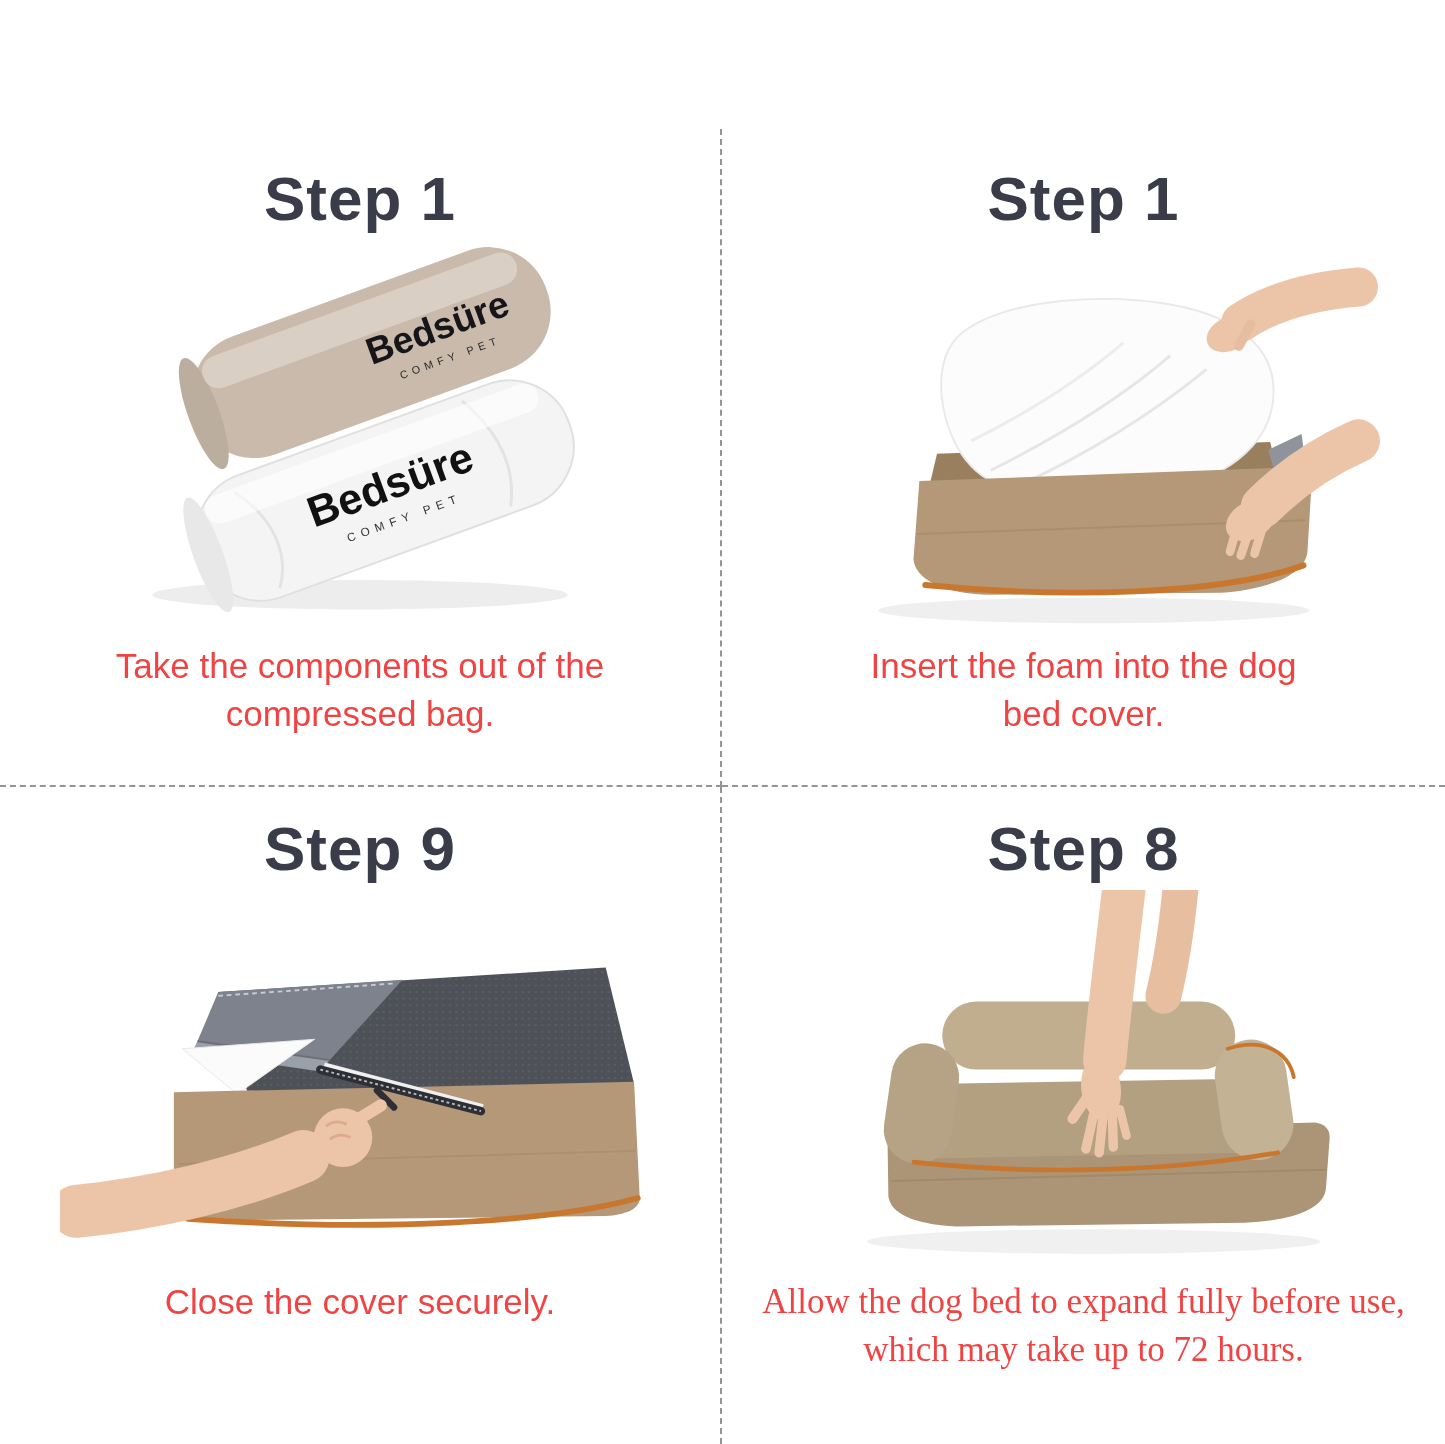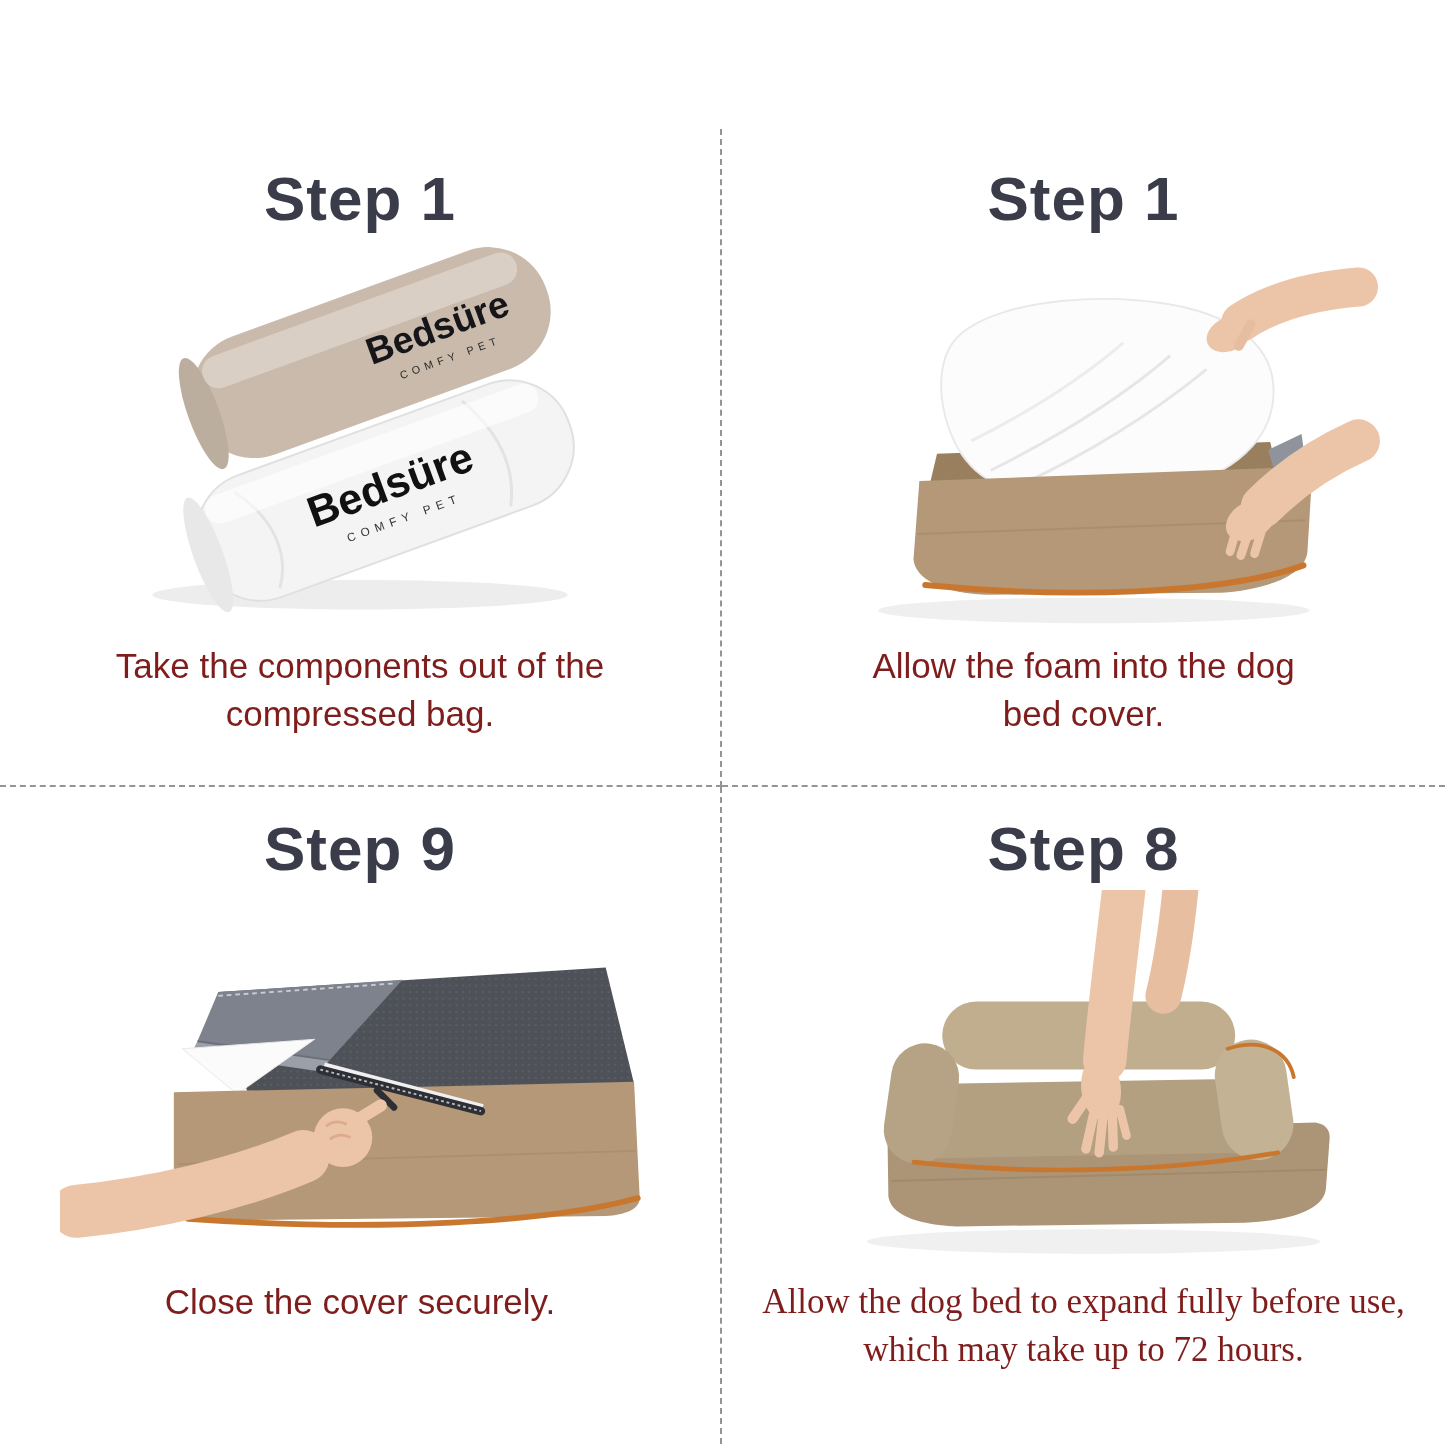--- a/index.html
+++ b/index.html
@@ -45,21 +45,21 @@
   }
   .photo{
     margin-top:6px;
     width:600px;height:392px;
     display:flex;align-items:center;justify-content:center;
   }
   .q3 .photo,.q4 .photo{height:378px;}
   .photo svg{width:100%;height:100%;}
   .caption{
     margin:10px auto 0 auto;
-    color:#7f1d1d;
+    color:#ef4444;
     font-size:35px;font-weight:400;line-height:1.38;
     text-align:center;
   }
   .q1 .caption{max-width:620px;}
   .q2 .caption{max-width:460px;}
   .q3 .caption{max-width:640px;}
   .q4 .caption{max-width:690px;font-family:Liberation Serif, serif;}
 </style>
 </head>
 <body>
@@ -119,21 +119,21 @@
 
           <path d="M118,352 C260,366 420,362 504,332" stroke="#c9772e" stroke-width="6" fill="none" stroke-linecap="round"></path>
 
           <path d="M560,205 C522,222 488,246 462,272" stroke="#ecc5a8" stroke-width="44" stroke-linecap="round" fill="none"></path>
           <ellipse cx="450" cy="286" rx="27" ry="19" transform="rotate(-30 450 286)" fill="#ecc5a8"></ellipse>
           <path d="M462,294 L454,320" stroke="#ecc5a8" stroke-width="9" stroke-linecap="round"></path>
           <path d="M448,298 L440,322" stroke="#ecc5a8" stroke-width="9" stroke-linecap="round"></path>
           <path d="M435,297 L429,318" stroke="#ecc5a8" stroke-width="9" stroke-linecap="round"></path>
         </svg>
       </div>
-      <p class="caption">Allow the foam into the dog bed cover.</p>
+      <p class="caption">Insert the foam into the dog bed cover.</p>
     </section>
 
     <section class="quad q3">
       <h2 class="step-title">Step 9</h2>
       <div class="photo">
         <svg viewBox="0 0 600 400">
           <defs>
             <pattern id="meshdots" width="7" height="7" patternUnits="userSpaceOnUse">
               <circle cx="3" cy="3" r="1.1" fill="#6a6e77"></circle>
             </pattern>

